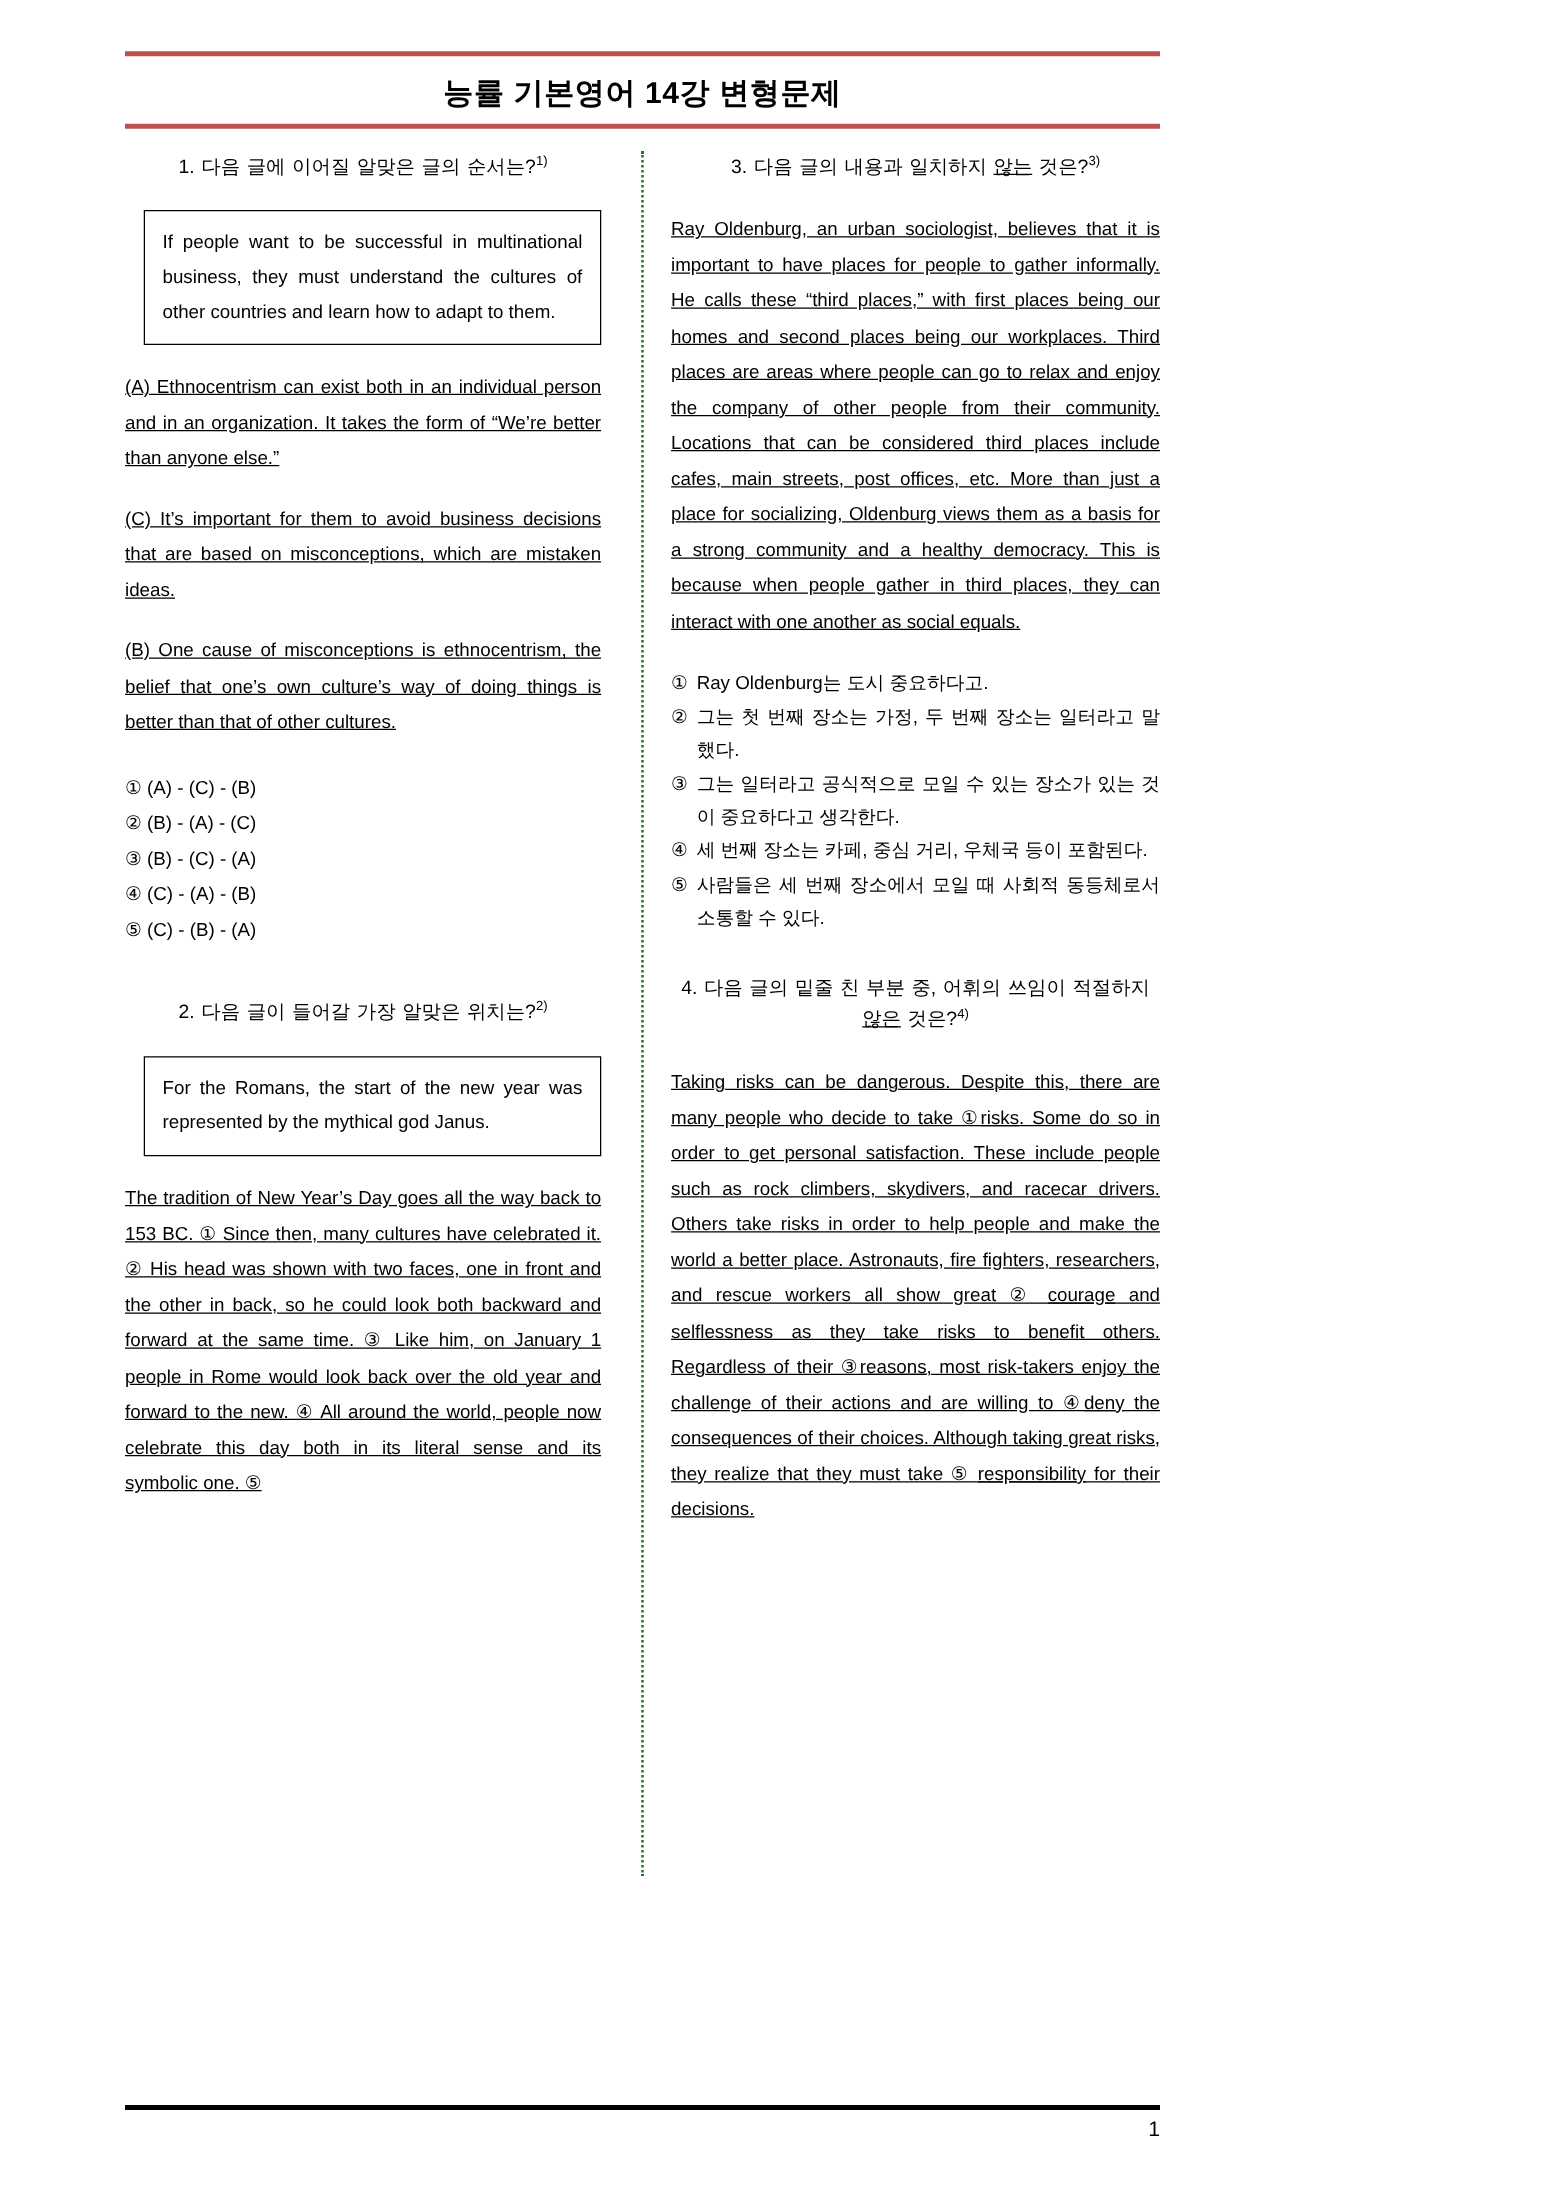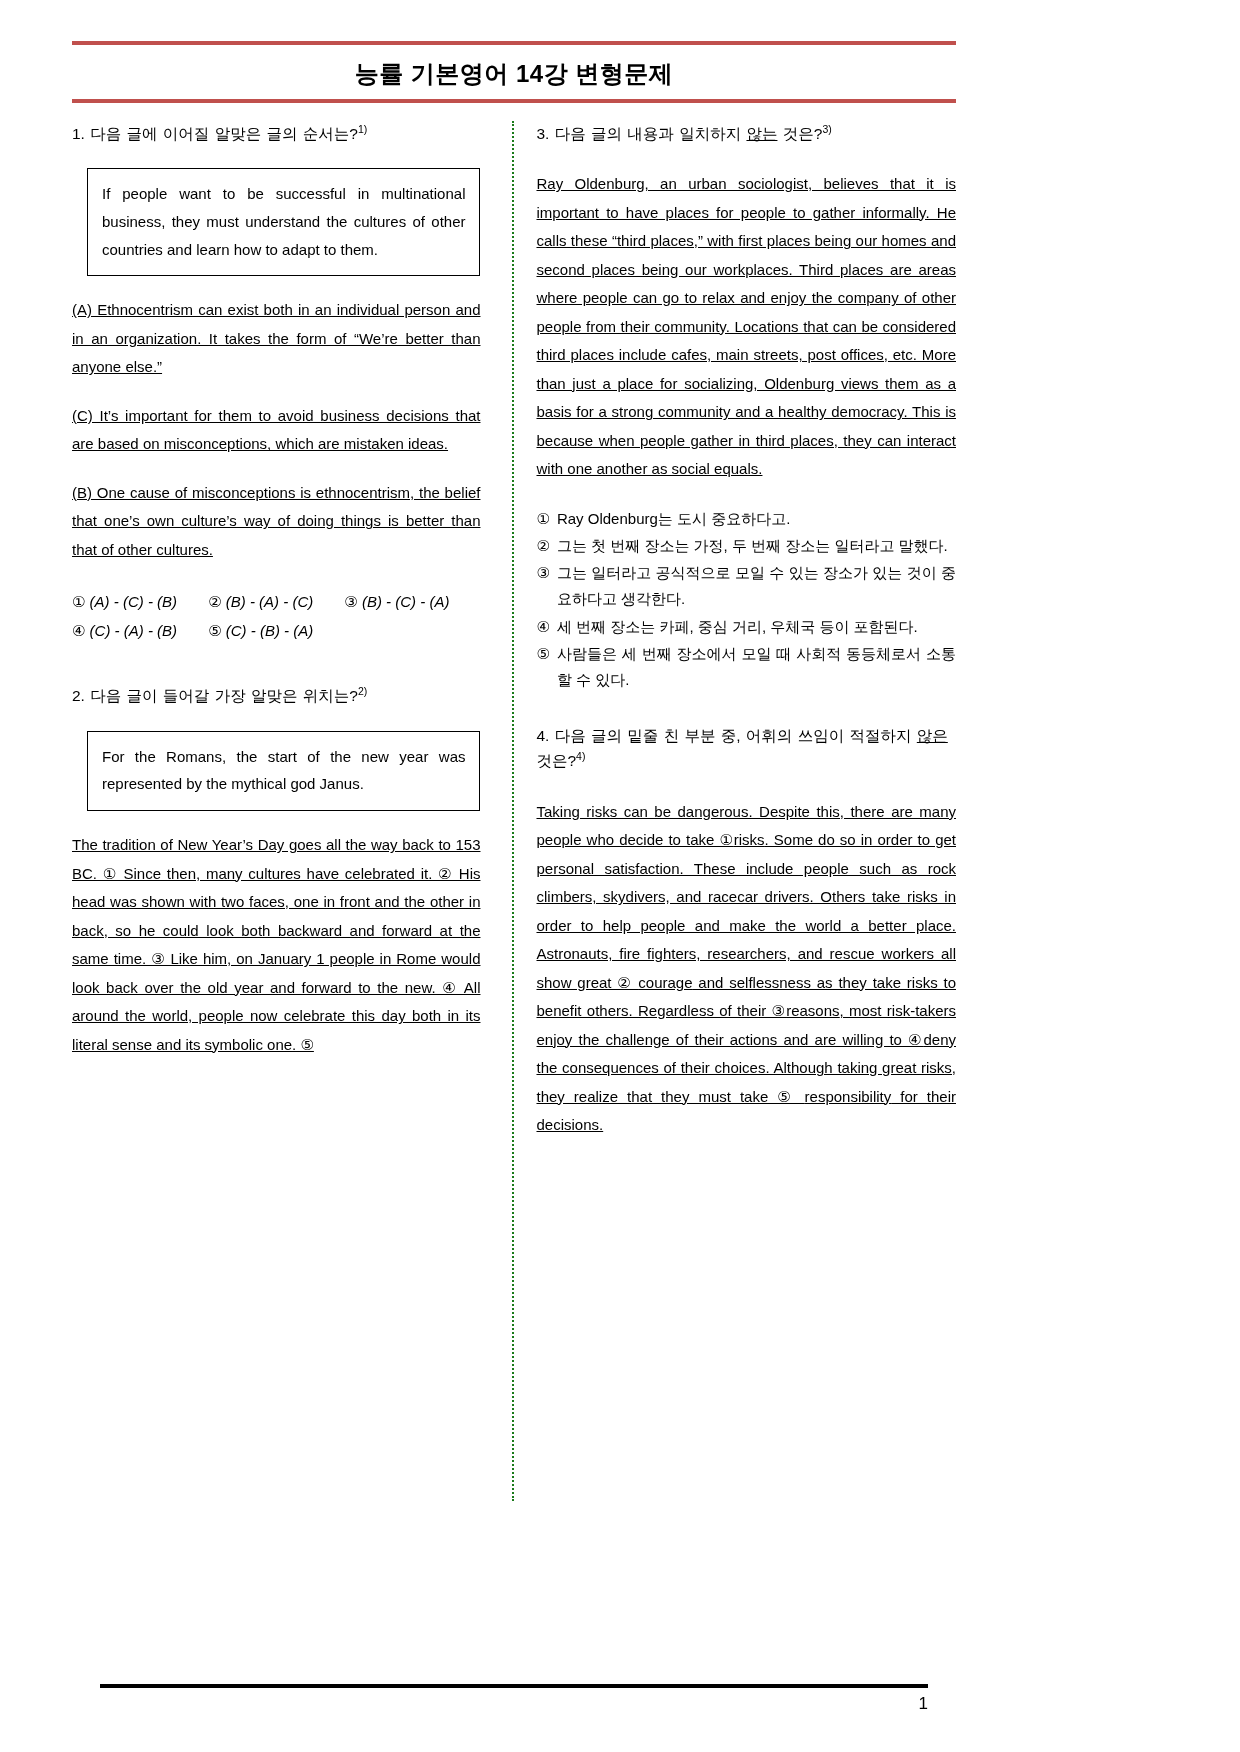--- a/index.html
+++ b/index.html
@@ -14,21 +14,21 @@
     color: #000000;
     position: relative;
     overflow: hidden;
   }
   .page {
     position: absolute;
     left: 0; top: 0;
     width: 1028px;
     height: 1752px;
     box-sizing: border-box;
-    padding: 0 72px;
+    padding: 0 100px;
   }
   
   .rule-top {
     height: 4px;
     background: #c0504d;
     margin-top: 41px;
   }
   .doc-title {
     text-align: center;
     font-size: 24px;
@@ -58,21 +58,21 @@
     margin: 0 18px 0 16px;
     align-self: stretch;
   }
   .col-right { padding-left: 4px; }
 
   
   .q-head {
     font-size: 15.5px;
     line-height: 1.55;
     margin: 0 0 6px 0;
-    text-align: left;
+    text-align: center;
     word-spacing: 1px;
   }
   .q-head .sup {
     font-size: 10.5px;
     vertical-align: super;
   }
   .u { text-decoration: underline; }
 
   .boxed {
     border: 1.2px solid #000;
@@ -88,26 +88,25 @@
     font-size: 15px;
     line-height: 1.9;
     text-align: justify;
     text-justify: inter-word;
     margin: 0 0 20px 0;
     text-decoration: underline;
   }
 
   .choices-grid {
     display: grid;
-    grid-template-columns: 1fr 1fr 1fr;
+    grid-template-columns: 1fr;
     font-size: 15px;
     line-height: 1.9;
     margin: 24px 0 8px 0;
     row-gap: 0;
-    font-style: italic;
   }
   .choices-grid .ch { white-space: nowrap; }
 
   .ko-choices {
     font-size: 15px;
     line-height: 1.75;
     margin: 22px 0 0 0;
   }
   .ko-choice {
     display: flex;

